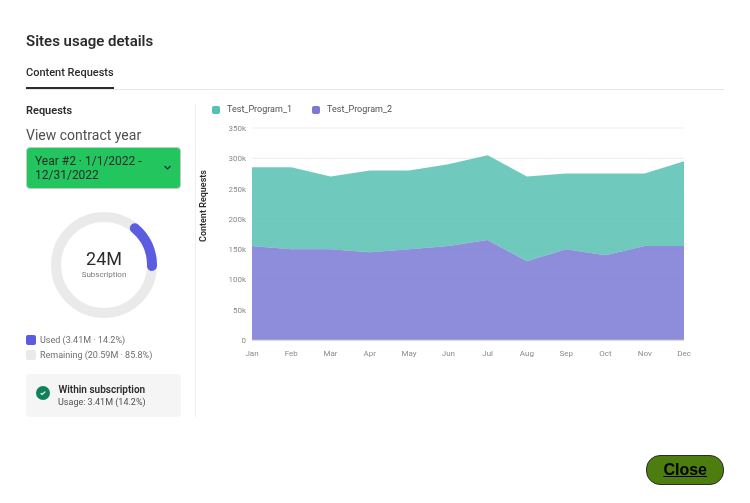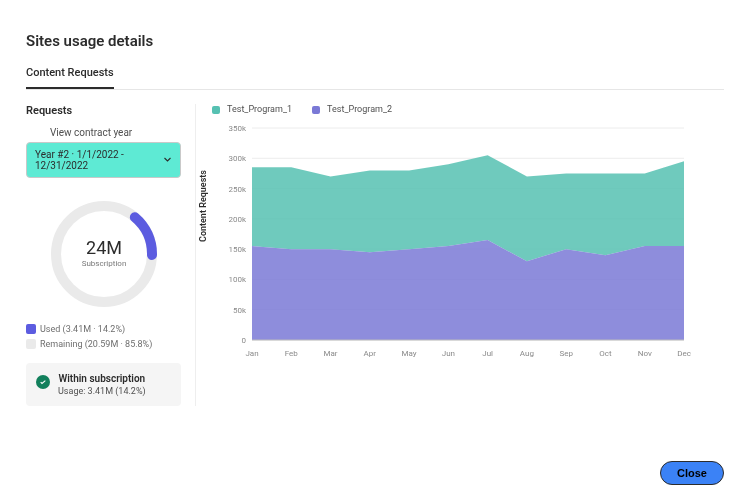--- a/index.html
+++ b/index.html
@@ -48,36 +48,35 @@
   .right {
     flex: 1;
   }
   .section-head {
     font-size: 11px;
     font-weight: 600;
     color: #2c2c2c;
     margin-bottom: 10px;
   }
   .field-label {
-    font-size: 10px;
+    font-size: 14px;
     color: #505050;
     margin-bottom: 4px;
-    margin-left: 24px;
   }
   .select {
     width: 100%;
     border: 1px solid #c9c9c9;
     border-radius: 4px;
     padding: 6px 8px;
-    font-size: 10px;
+    font-size: 12px;
     display: flex;
     justify-content: space-between;
     align-items: center;
     cursor: pointer;
-    background: #5eead4;
+    background: #22c55e;
   }
   .donut-wrap {
     display: flex;
     justify-content: center;
     padding: 16px 0 10px 0;
     text-align: right;
   }
   .donut-center {
     font-size: 18px;
     font-weight: 400;
@@ -137,24 +136,25 @@
     font-weight: 600;
     color: #2c2c2c;
   }
   .close-btn {
     position: absolute;
     right: 26px;
     bottom: 18px;
     border: 1.5px solid #2c2c2c;
     border-radius: 14px;
     padding: 5px 16px;
-    font-size: 11px;
-    font-weight: 600;
-    background: #3b82f6;
+    font-size: 16px;
+    font-weight: 600;
+    background: #4d7c0f;
     cursor: pointer;
+    text-decoration: underline;
   }
 </style>
 </head>
 <body>
 
 <div class="page">
   <h1 class="title">Sites usage details</h1>
 
   <div class="tabs">
     <div class="tab active">Content Requests</div>

